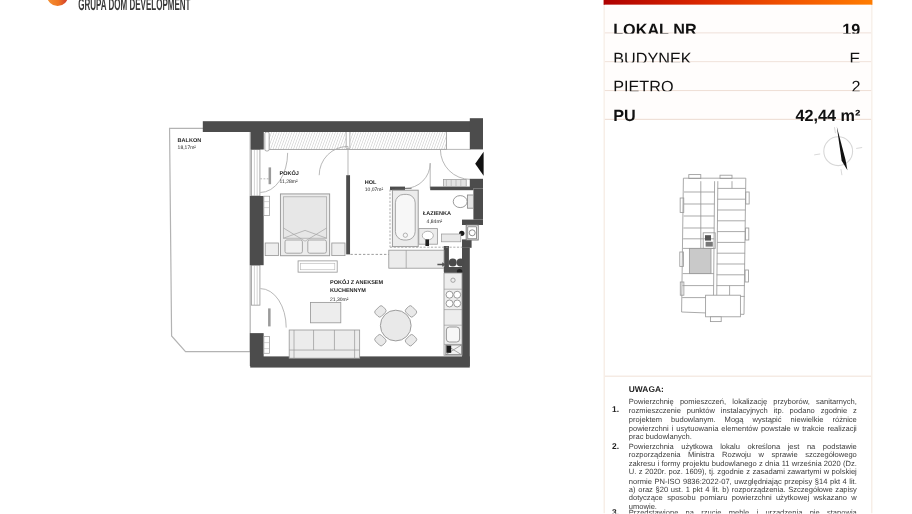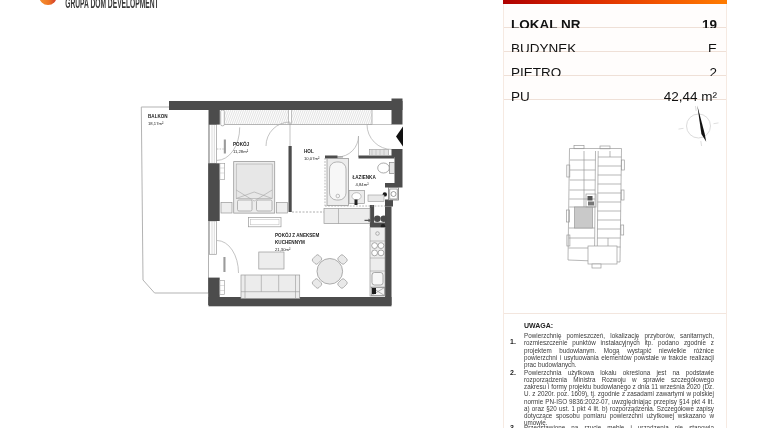--- a/index.html
+++ b/index.html
@@ -42,21 +42,21 @@
     <span class="rb">19</span>
   </div>
 <div class="row" style="top:28px;">
     <span>BUDYNEK</span>
     <span>E</span>
   </div>
 <div class="row" style="top:52px;">
     <span>PIĘTRO</span>
     <span>2</span>
   </div>
-<div class="row" style="top:76px;">
+<div class="row" style="top:76px;font-weight:bold;">
     <span>PU</span>
     <span>42,44 m²</span>
   </div>
 <div class="abs" id="hline"></div>
 
 <div class="abs" id="uwaga-h">UWAGA:</div>
 <div class="num" style="top:337.5px;">1.</div>
 <div class="note" style="top:332px;">Powierzchnię&nbsp; pomieszczeń,&nbsp; lokalizację&nbsp; przyborów,&nbsp; sanitarnych, rozmieszczenie punktów instalacyjnych itp. podano zgodnie z projektem budowlanym. Mogą wystąpić niewielkie różnice powierzchni i usytuowania elementów powstałe w trakcie realizacji prac budowlanych.</div>
 <div class="num" style="top:369px;">2.</div>
 <div class="note" style="top:368.5px;">Powierzchnia użytkowa lokalu określona jest na podstawie rozporządzenia Ministra Rozwoju w sprawie szczegółowego zakresu i formy projektu budowlanego z dnia 11 września 2020 (Dz. U. z 2020r. poz. 1609), tj. zgodnie z zasadami zawartymi w polskiej normie PN-ISO 9836:2022-07, uwzględniając przepisy §14 pkt 4 lit. a) oraz §20 ust. 1 pkt 4 lit. b) rozporządzenia. Szczegółowe zapisy dotyczące sposobu pomiaru powierzchni użytkowej wskazano w umowie.</div>

